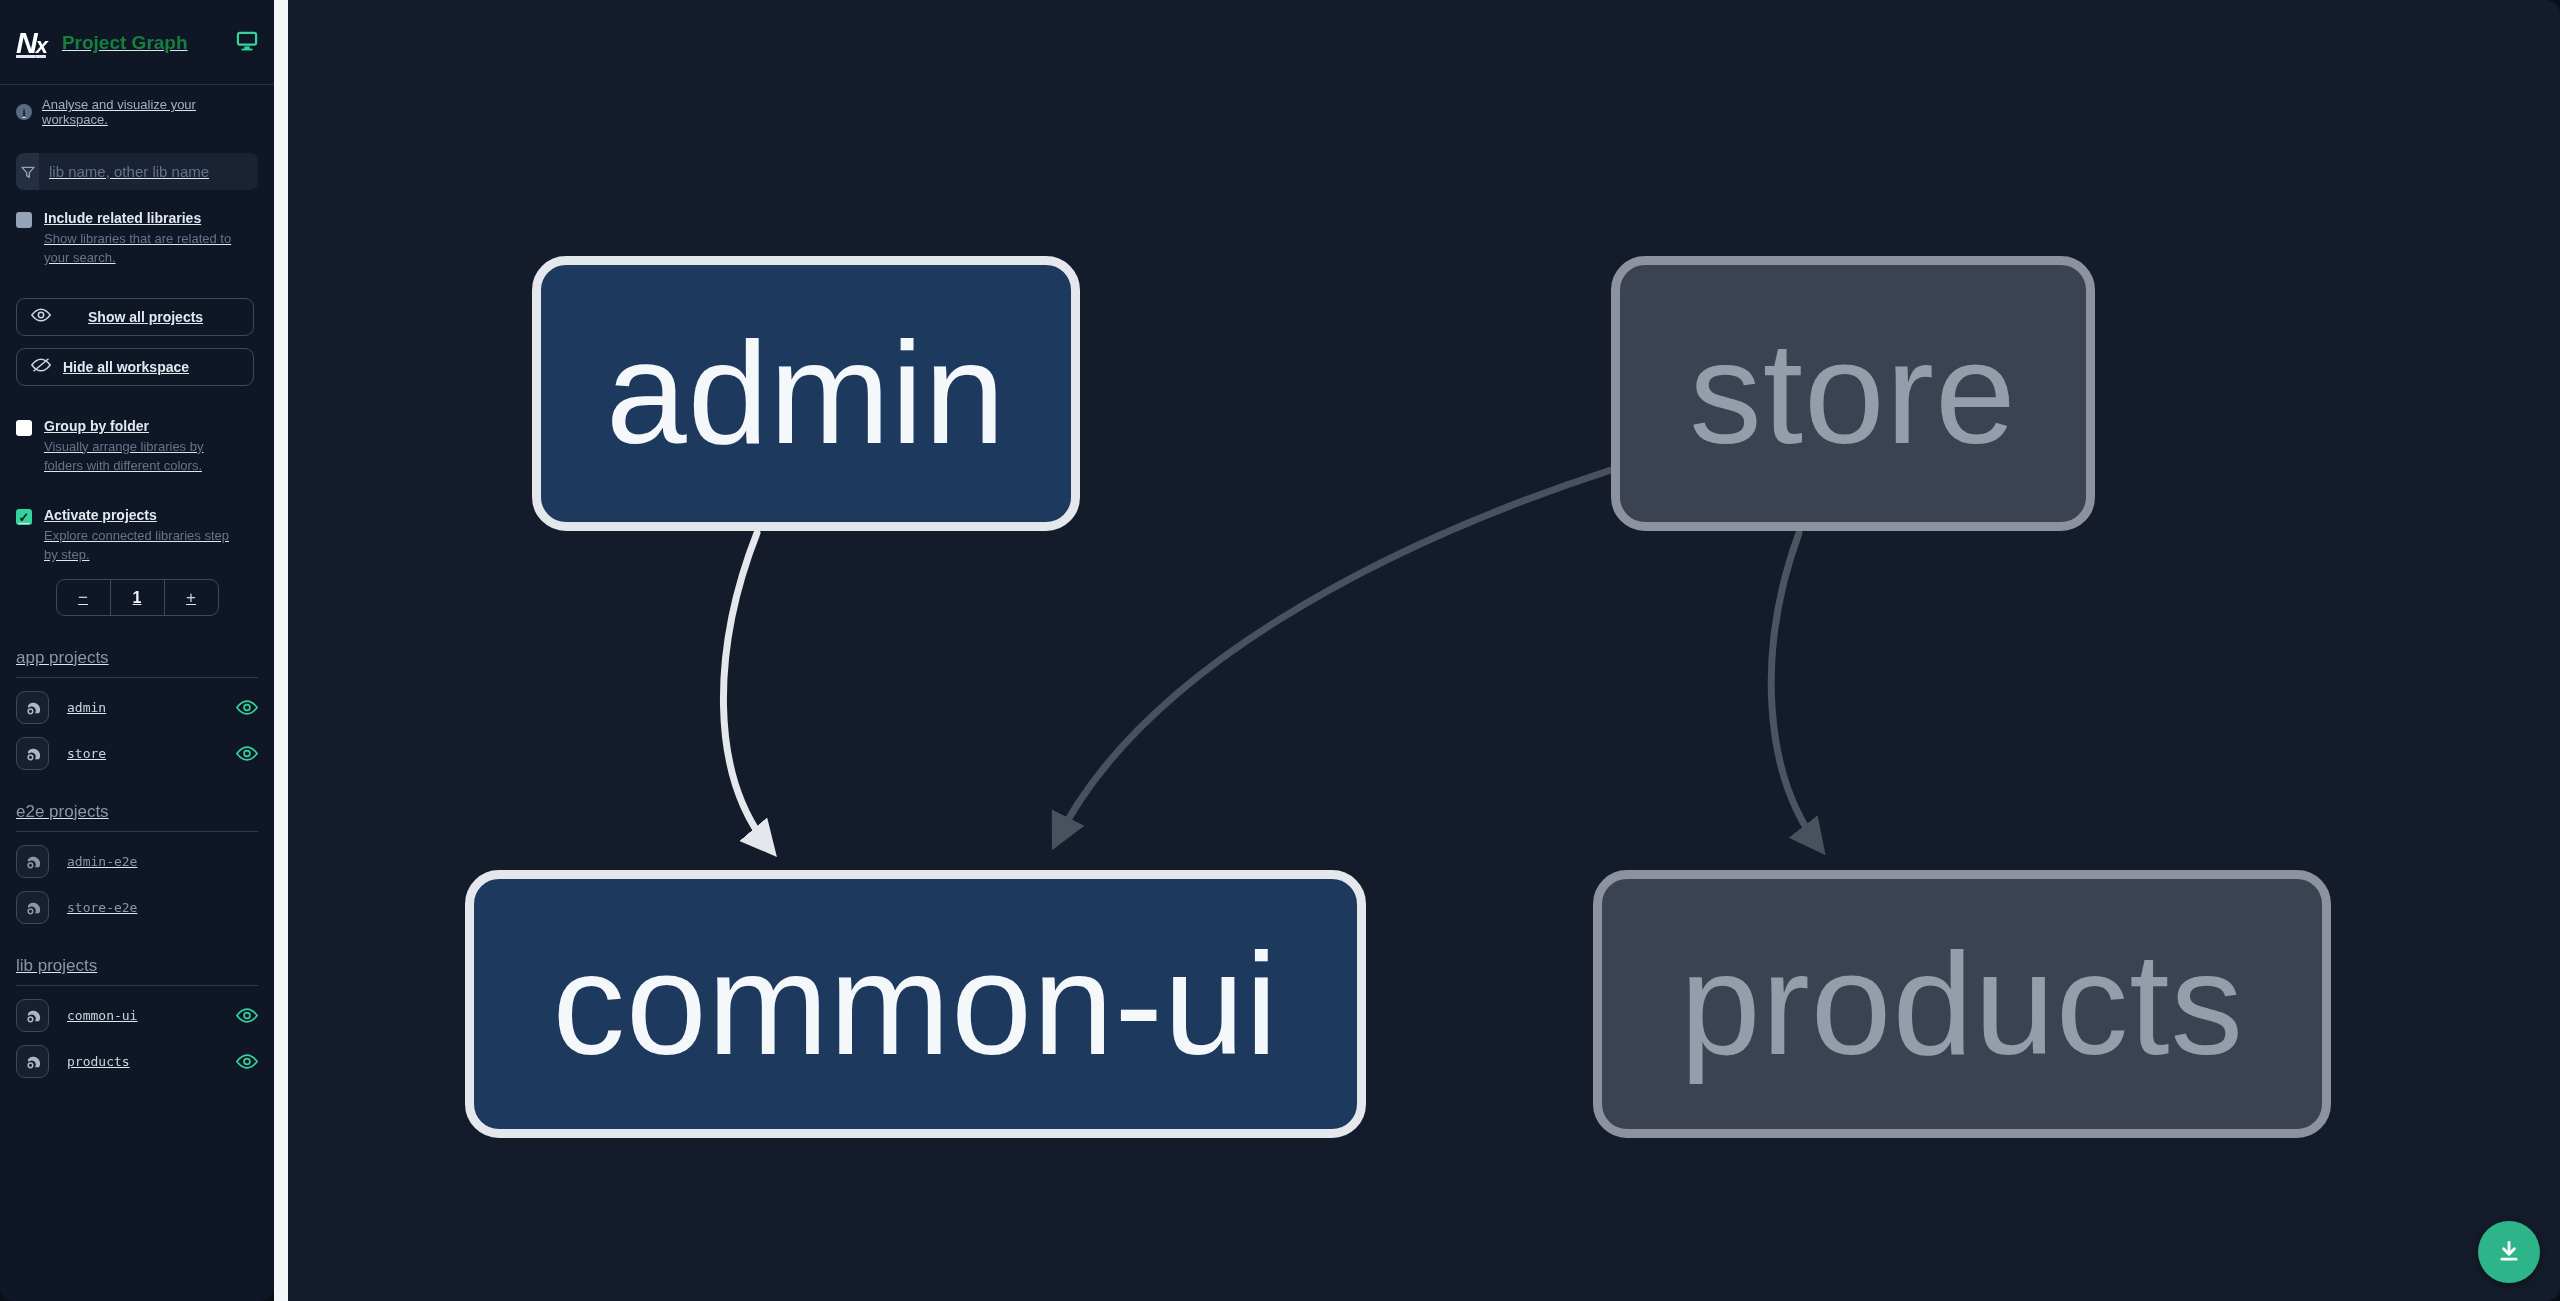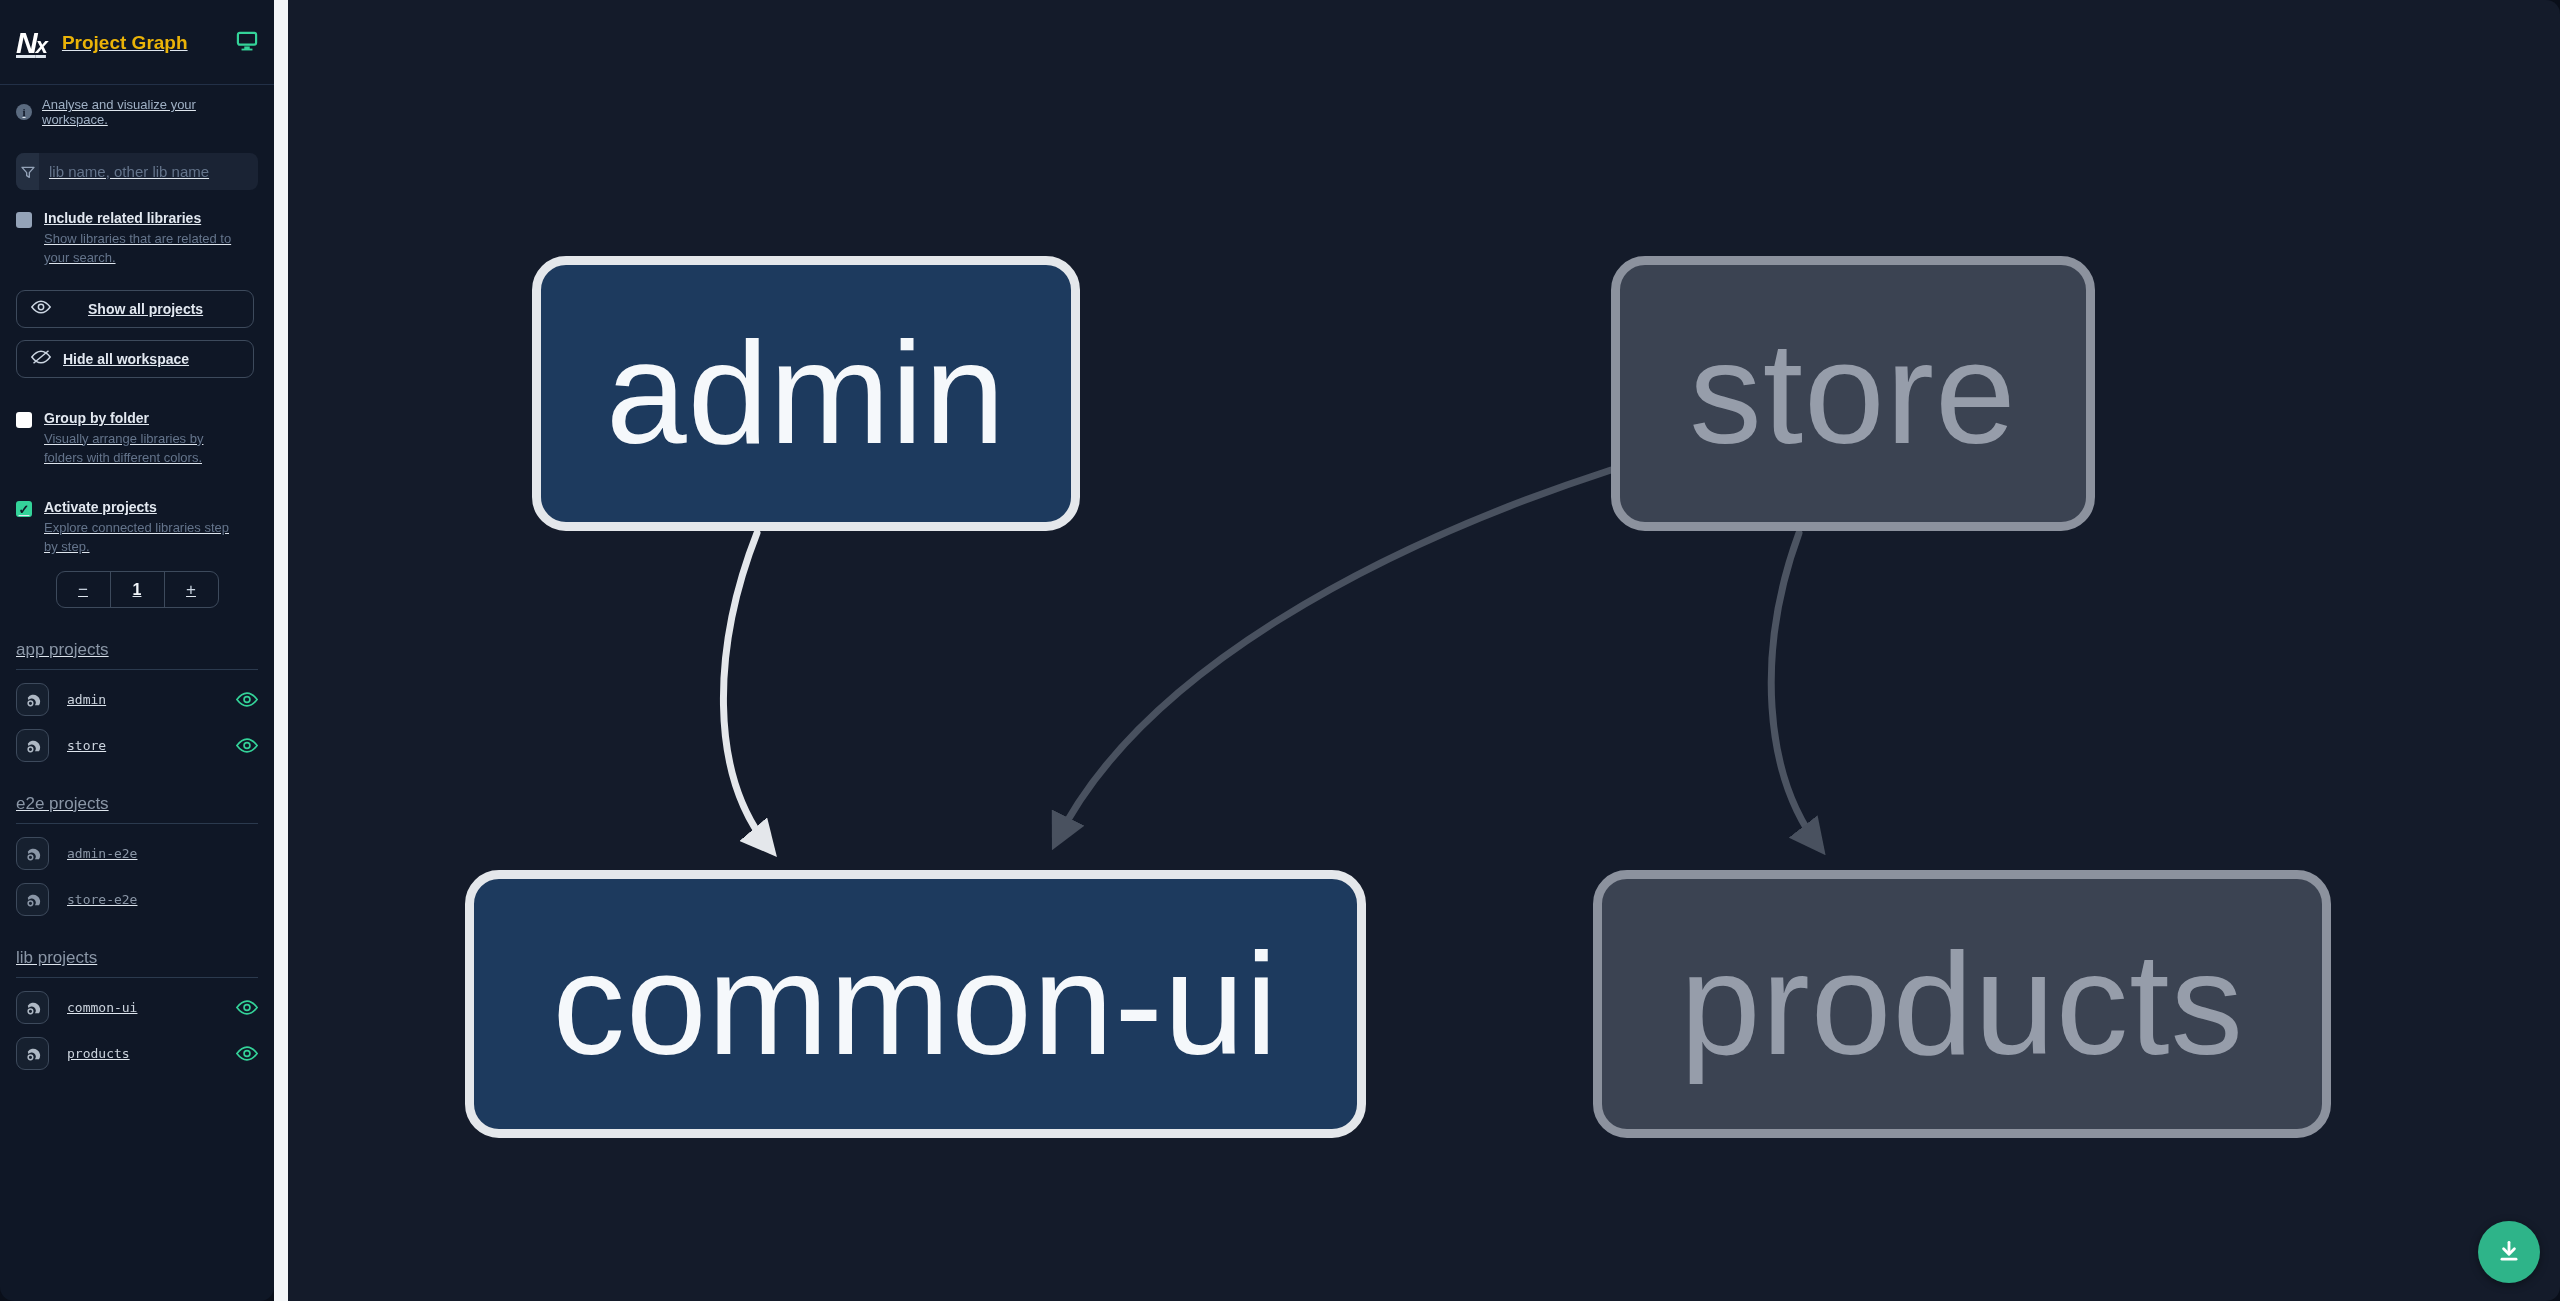--- a/index.html
+++ b/index.html
@@ -5,21 +5,21 @@
   * { margin:0; padding:0; box-sizing:border-box; }
   html,body { width:2560px; height:1301px; overflow:hidden; background:#0a0f1a;
               font-family:"Liberation Sans", sans-serif; }
   .app { position:relative; width:2560px; height:1301px; display:flex; }
 
   
   .sidebar { position:relative; width:274px; height:1301px; background:#0f1726;
              border-radius:0 0 14px 14px; color:#dfe6ee; flex:0 0 274px; overflow:hidden;text-decoration:underline; }
   .sb-header { display:flex; align-items:center; gap:12px; padding:16px 16px 14px 16px; height:84px; }
   .nx-logo { font-weight:900; font-size:30px; color:#ffffff; font-style:italic; letter-spacing:-2px; line-height:1; }
-  .sb-title { font-weight:700; font-size:19px; color:#eab308; flex:1; margin-left:4px; }
+  .sb-title { font-weight:700; font-size:19px; color:#15803d; flex:1; margin-left:4px; }
   .sb-divider { height:1px; background:#223047; width:100%; }
   .tagline { display:flex; align-items:center; gap:10px; padding:12px 16px; color:#9fb0c4; font-size:13px; }
   .info-icon { width:16px; height:16px; border-radius:50%; background:#5b6b80; color:#0f1726;
                font-size:11px; font-weight:700; display:inline-flex; align-items:center; justify-content:center;
                font-family:"Liberation Serif", serif; flex:0 0 16px; }
   .filter { margin:14px 16px 6px 16px; height:37px; display:flex; border-radius:8px; overflow:hidden; background:#1a2334; }
   .filter-icon-cell { width:34px; background:#242f41; display:flex; align-items:center; justify-content:center; }
   .filter input { flex:1; background:transparent; border:none; outline:none; color:#cbd5e1;
                   font-size:15px; padding:0 10px; font-family:"Liberation Sans", sans-serif; }
   .filter input::placeholder { color:#64748b; }
@@ -30,21 +30,21 @@
   .cb.white { background:#ffffff; }
   .cb.checked { background:#34d399; display:flex; align-items:center; justify-content:center;
                 color:#0f1726; font-size:13px; font-weight:900; line-height:1; }
   .cb-label { font-size:14px; font-weight:700; color:#e2e8f0; margin-bottom:4px; }
   .cb-desc { font-size:13px; color:#64748b; line-height:1.45; max-width:200px; }
 
   .sb-btn { display:flex; align-items:center; gap:12px; margin:12px 16px 0 16px; height:38px;
             width:238px; border:1px solid #3d4a5c; border-radius:9px; background:transparent;
             color:#e2e8f0; font-size:14px; font-weight:700; padding:0 14px; cursor:pointer;
             font-family:"Liberation Sans", sans-serif; }
-  .sb-btn:first-of-type { margin-top:18px;gap:37px; }
+  .sb-btn:first-of-type { margin-top:26px;gap:37px; }
 
   .stepper { display:flex; margin:10px auto 0 auto; width:163px; height:37px;
              border:1px solid #3d4a5c; border-radius:9px; overflow:hidden; }
   .stepper .cell { flex:1; display:flex; align-items:center; justify-content:center;
                    color:#cbd5e1; font-size:17px; background:transparent; border:none; cursor:pointer;
                    font-family:"Liberation Sans", sans-serif; }
   .stepper .cell.value { color:#f1f5f9; font-weight:700; font-size:16px;
                          border-left:1px solid #3d4a5c; border-right:1px solid #3d4a5c; cursor:default; }
 
   .section { margin-top:32px; padding:0 16px; }

